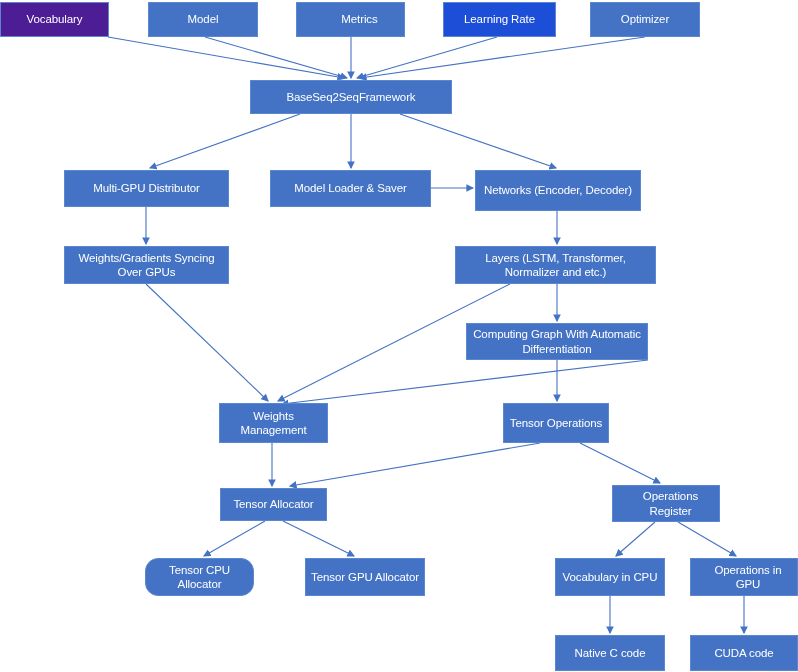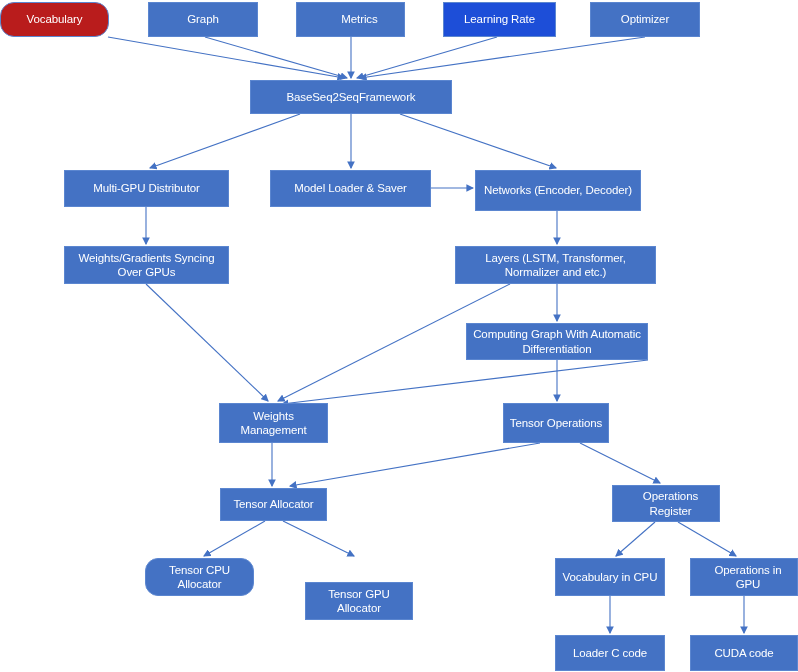--- a/index.html
+++ b/index.html
@@ -79,25 +79,25 @@
         <polyline points="265,521 204,556" fill="none" stroke="#4472C4" stroke-width="1.1" marker-end="url(#arrowhead)"></polyline>
         <polyline points="283,521 354,556" fill="none" stroke="#4472C4" stroke-width="1.1" marker-end="url(#arrowhead)"></polyline>
         <polyline points="655,522 616,556" fill="none" stroke="#4472C4" stroke-width="1.1" marker-end="url(#arrowhead)"></polyline>
         <polyline points="678,522 736,556" fill="none" stroke="#4472C4" stroke-width="1.1" marker-end="url(#arrowhead)"></polyline>
         <polyline points="610,596 610,633" fill="none" stroke="#4472C4" stroke-width="1.1" marker-end="url(#arrowhead)"></polyline>
         <polyline points="744,596 744,633" fill="none" stroke="#4472C4" stroke-width="1.1" marker-end="url(#arrowhead)"></polyline>
       </g>
   </svg>
 
   <div id="nodes-layer">
-      <div class="node" style="left: 0px; top: 2px; width: 109px; height: 35px; background: #b91c1c; border-color: rgb(91, 134, 208); color: rgb(255, 255, 255); border-radius: 14px;">
+      <div class="node" style="left: 0px; top: 2px; width: 109px; height: 35px; background: #4c1d95; border-color: rgb(91, 134, 208); color: rgb(255, 255, 255);">
         <span>Vocabulary</span>
       </div>
       <div class="node" style="left: 148px; top: 2px; width: 110px; height: 35px; background: rgb(68, 114, 196); border-color: rgb(91, 134, 208); color: rgb(255, 255, 255);">
-        <span>Graph</span>
+        <span>Model</span>
       </div>
       <div class="node" style="left: 296px; top: 2px; width: 109px; height: 35px; background: rgb(68, 114, 196); border-color: rgb(91, 134, 208); color: rgb(255, 255, 255); padding-left: 22px;">
         <span>Metrics</span>
       </div>
       <div class="node" style="left: 443px; top: 2px; width: 113px; height: 35px; background: #1d4ed8; border-color: rgb(91, 134, 208); color: rgb(255, 255, 255);">
         <span>Learning Rate</span>
       </div>
       <div class="node" style="left: 590px; top: 2px; width: 110px; height: 35px; background: rgb(68, 114, 196); border-color: rgb(91, 134, 208); color: rgb(255, 255, 255);">
         <span>Optimizer</span>
       </div>
@@ -130,30 +130,30 @@
       </div>
       <div class="node" style="left: 220px; top: 488px; width: 107px; height: 33px; background: rgb(68, 114, 196); border-color: rgb(91, 134, 208); color: rgb(255, 255, 255);">
         <span>Tensor Allocator</span>
       </div>
       <div class="node" style="left: 612px; top: 485px; width: 108px; height: 37px; background: rgb(68, 114, 196); border-color: rgb(91, 134, 208); color: rgb(255, 255, 255); padding-left: 13px;">
         <span>Operations Register</span>
       </div>
       <div class="node" style="left: 145px; top: 558px; width: 109px; height: 38px; background: rgb(68, 114, 196); border-color: rgb(91, 134, 208); color: rgb(255, 255, 255); border-radius: 13px;">
         <span>Tensor CPU Allocator</span>
       </div>
-      <div class="node" style="left: 305px; top: 558px; width: 108px; height: 38px; background: rgb(68, 114, 196); border-color: rgb(91, 134, 208); color: rgb(255, 255, 255); margin-top: 24px;">
+      <div class="node" style="left: 305px; top: 558px; width: 120px; height: 38px; background: rgb(68, 114, 196); border-color: rgb(91, 134, 208); color: rgb(255, 255, 255);">
         <span>Tensor GPU Allocator</span>
       </div>
       <div class="node" style="left: 555px; top: 558px; width: 110px; height: 38px; background: rgb(68, 114, 196); border-color: rgb(91, 134, 208); color: rgb(255, 255, 255);">
         <span>Vocabulary in CPU</span>
       </div>
       <div class="node" style="left: 690px; top: 558px; width: 108px; height: 38px; background: rgb(68, 114, 196); border-color: rgb(91, 134, 208); color: rgb(255, 255, 255); padding-left: 12px;">
         <span>Operations in GPU</span>
       </div>
       <div class="node" style="left: 555px; top: 635px; width: 110px; height: 36px; background: rgb(68, 114, 196); border-color: rgb(91, 134, 208); color: rgb(255, 255, 255);">
-        <span>Loader C code</span>
+        <span>Native C code</span>
       </div>
       <div class="node" style="left: 690px; top: 635px; width: 108px; height: 36px; background: rgb(68, 114, 196); border-color: rgb(91, 134, 208); color: rgb(255, 255, 255);">
         <span>CUDA code</span>
       </div>
     </div>
 
 </div>
 
 </body></html>

